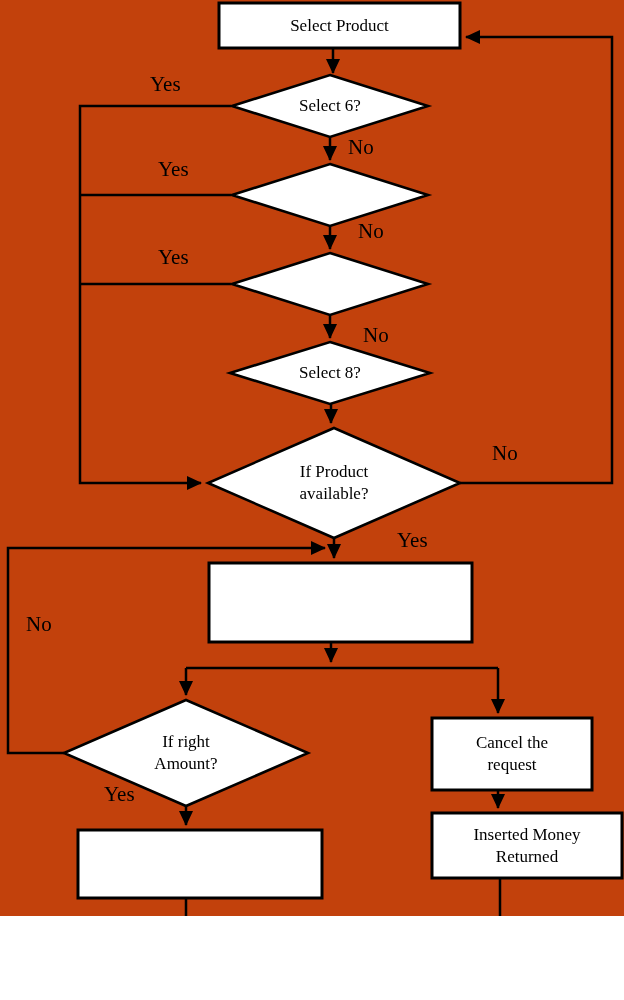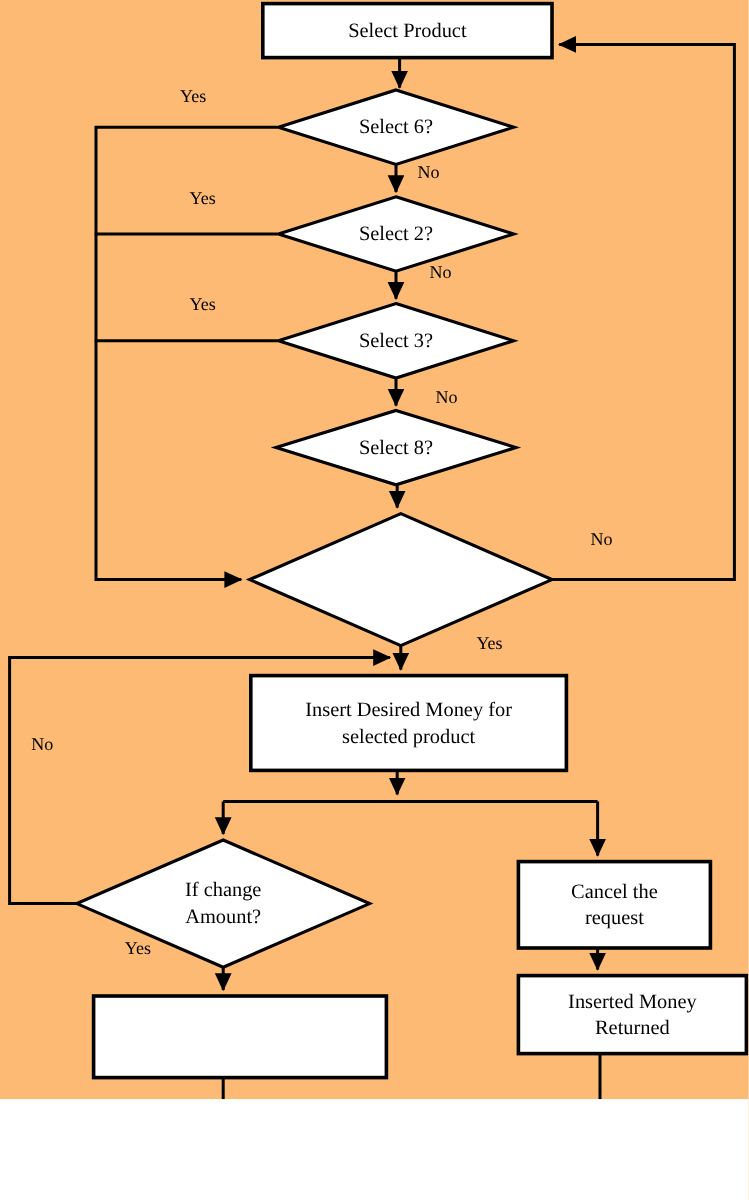--- a/index.html
+++ b/index.html
@@ -4,21 +4,21 @@
 <style>
   html, body {
     margin: 0;
     padding: 0;
     background: #ffffff;
   }
   .canvas {
     position: relative;
     width: 624px;
     height: 916px;
-    background: #fdba74;
+    background: #c2410c;
     font-family: "Liberation Serif", "DejaVu Serif", serif;
     color: #000000;
     overflow: hidden;
   }
   .canvas svg {
     position: absolute;
     left: 0;
     top: 0;
   }
   .node-label {
@@ -27,21 +27,21 @@
     align-items: center;
     justify-content: center;
     text-align: center;
     white-space: pre-line;
     font-size: 17px;
     line-height: 1.28;
     pointer-events: none;
   }
   .edge-label {
     position: absolute;
-    font-size: 15px;
+    font-size: 21px;
     line-height: 1.1;
     white-space: nowrap;
     pointer-events: none;
   }
 </style>
 </head>
 <body>
 
 <div class="canvas">
 
@@ -93,26 +93,24 @@
       <polygon points="186,700 308,753 186,806 64,753" stroke-width="2.6"></polygon>
       <rect x="78" y="830" width="244" height="68"></rect>
       <rect x="432" y="718" width="160" height="72"></rect>
       <rect x="432" y="813" width="190" height="65"></rect>
       <ellipse cx="375" cy="973" rx="66" ry="25"></ellipse>
     </g>
   </svg>
 
   <div class="node-label" style="left:219px; top:3px;   width:241px; height:45px;">Select Product</div>
   <div class="node-label" style="left:230px; top:76px;  width:200px; height:60px;">Select 6?</div>
-  <div class="node-label" style="left:230px; top:165px; width:200px; height:60px;">Select 2?</div>
-  <div class="node-label" style="left:230px; top:254px; width:200px; height:60px;">Select 3?</div>
   <div class="node-label" style="left:230px; top:343px; width:200px; height:60px;">Select 8?</div>
-  <div class="node-label" style="left:209px; top:563px; width:263px; height:79px;">Insert Desired Money for
-selected product</div>
-  <div class="node-label" style="left:64px;  top:700px; width:244px; height:106px;">If change
+  <div class="node-label" style="left:208px; top:428px; width:252px; height:110px;">If Product
+available?</div>
+  <div class="node-label" style="left:64px;  top:700px; width:244px; height:106px;">If right
 Amount?</div>
   <div class="node-label" style="left:432px; top:813px; width:190px; height:65px;">Inserted Money
 Returned</div>
   <div class="node-label" style="left:432px; top:718px; width:160px; height:72px;">Cancel the
 request</div>
 
   <div class="edge-label" style="left:150px; top:73px;">Yes</div>
   <div class="edge-label" style="left:348px; top:136px;">No</div>
   <div class="edge-label" style="left:158px; top:158px;">Yes</div>
   <div class="edge-label" style="left:358px; top:220px;">No</div>

